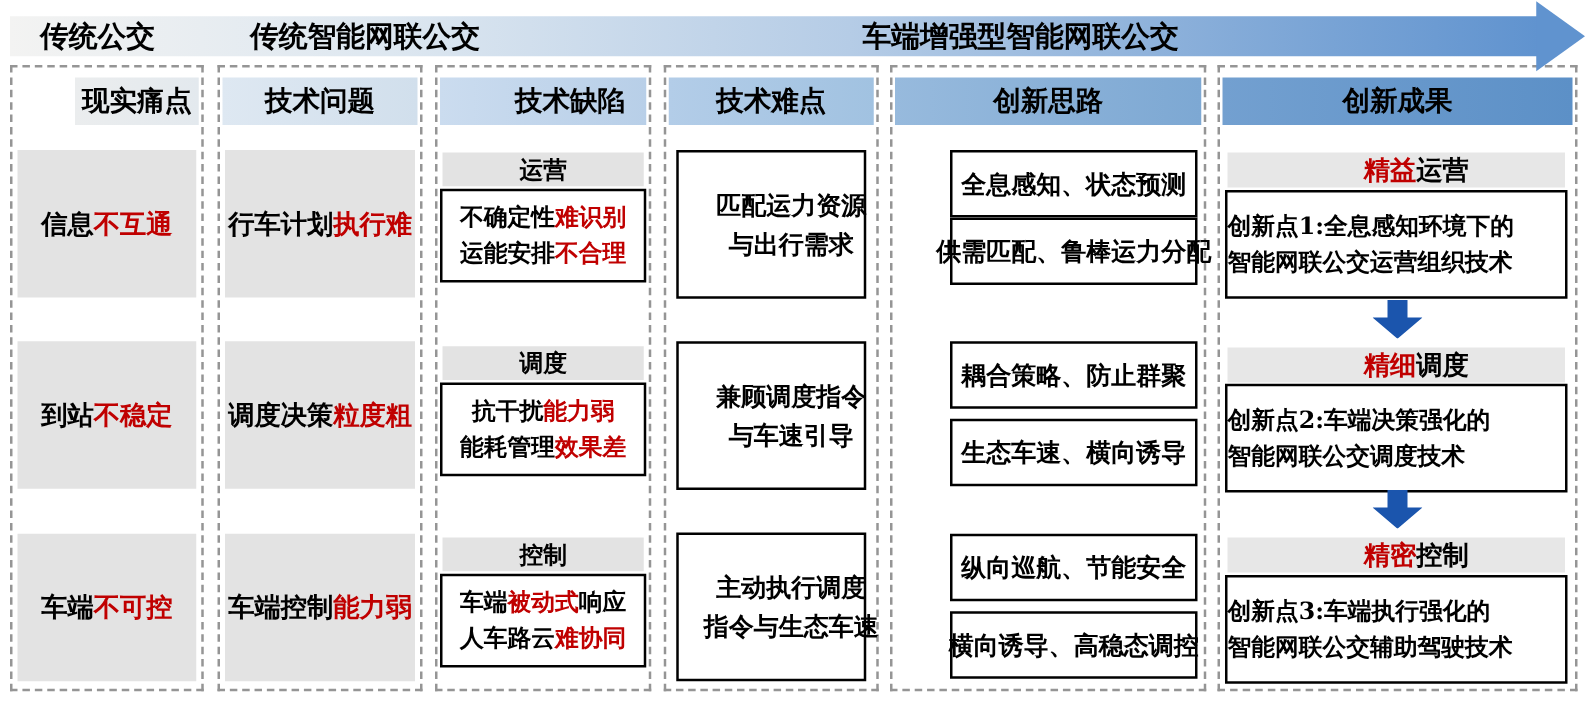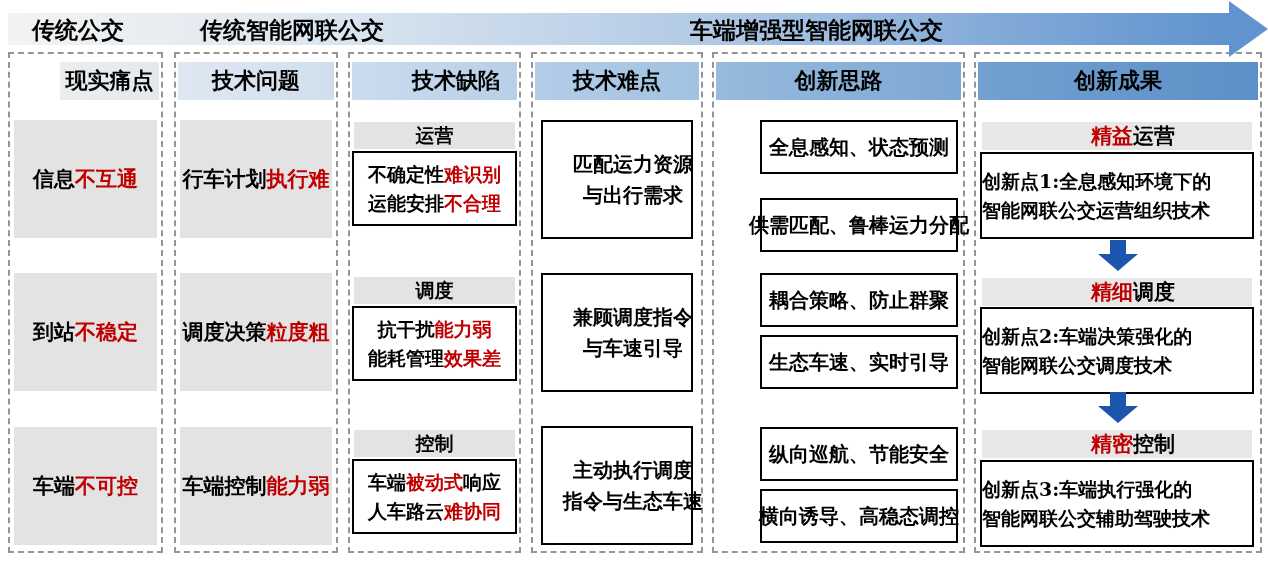--- a/index.html
+++ b/index.html
@@ -45,21 +45,21 @@
   .dbox{position:absolute;left:2px;right:2px;height:75px;background:#fff;border:2px solid #000;box-sizing:border-box;
         display:flex;flex-direction:column;align-items:center;justify-content:center;
         font-size:19px;line-height:1.5;white-space:nowrap;}
   .db1{top:97px;} .db2{top:252px;} .db3{top:405px;}
   .diffbox{position:absolute;left:8px;right:8px;height:119px;background:#fff;border:2px solid #000;box-sizing:border-box;
            display:flex;flex-direction:column;align-items:center;justify-content:center;
            font-size:20px;line-height:1.55;white-space:nowrap;padding-left:32px;}
   .df1{top:66px;} .df2{top:219px;} .df3{top:372px;}
   .ideabox{position:absolute;left:5px;right:5px;height:54px;background:#fff;border:2px solid #000;box-sizing:border-box;
            display:flex;align-items:center;justify-content:center;font-size:20px;white-space:nowrap;margin-left:41px;}
-  .ia1{top:66px;} .ib1{top:144px;}
+  .ia1{top:66px;} .ib1{top:120px;}
   .ia2{top:219px;} .ib2{top:281px;}
   .ia3{top:373px;} .ib3{top:435px;}
   .rlabel{position:absolute;left:6px;right:8px;height:28px;background:#e7e7e7;
           display:flex;align-items:center;justify-content:center;font-size:21px;white-space:nowrap;padding-left:32px;}
   .rl1{top:68px;} .rl2{top:224px;} .rl3{top:376px;}
   .rbox{position:absolute;left:4px;right:6px;height:87px;background:#fff;border:2px solid #000;box-sizing:border-box;
         display:flex;flex-direction:column;align-items:flex-start;justify-content:center;
         font-size:19px;line-height:1.5;white-space:nowrap;}
   .rb1{top:98px;} .rb2:{}
   .rbx2{top:253px;} .rbx3{top:406px;}
@@ -149,21 +149,21 @@
       <div>主动执行调度</div>
       <div>指令与生态车速</div>
     </div>
   </div>
 
   <div class="col col-5">
     <div class="hdr hdr-5">创新思路</div>
     <div class="ideabox ia1">全息感知、状态预测</div>
     <div class="ideabox ib1">供需匹配、鲁棒运力分配</div>
     <div class="ideabox ia2">耦合策略、防止群聚</div>
-    <div class="ideabox ib2">生态车速、实时引导</div>
+    <div class="ideabox ib2">生态车速、横向诱导</div>
     <div class="ideabox ia3">纵向巡航、节能安全</div>
     <div class="ideabox ib3">横向诱导、高稳态调控</div>
   </div>
 
   <div class="col col-6">
     <div class="hdr hdr-6">创新成果</div>
 
     <div class="rlabel rl1">
         <span class="rd">精益</span>
         <span>运营</span>

